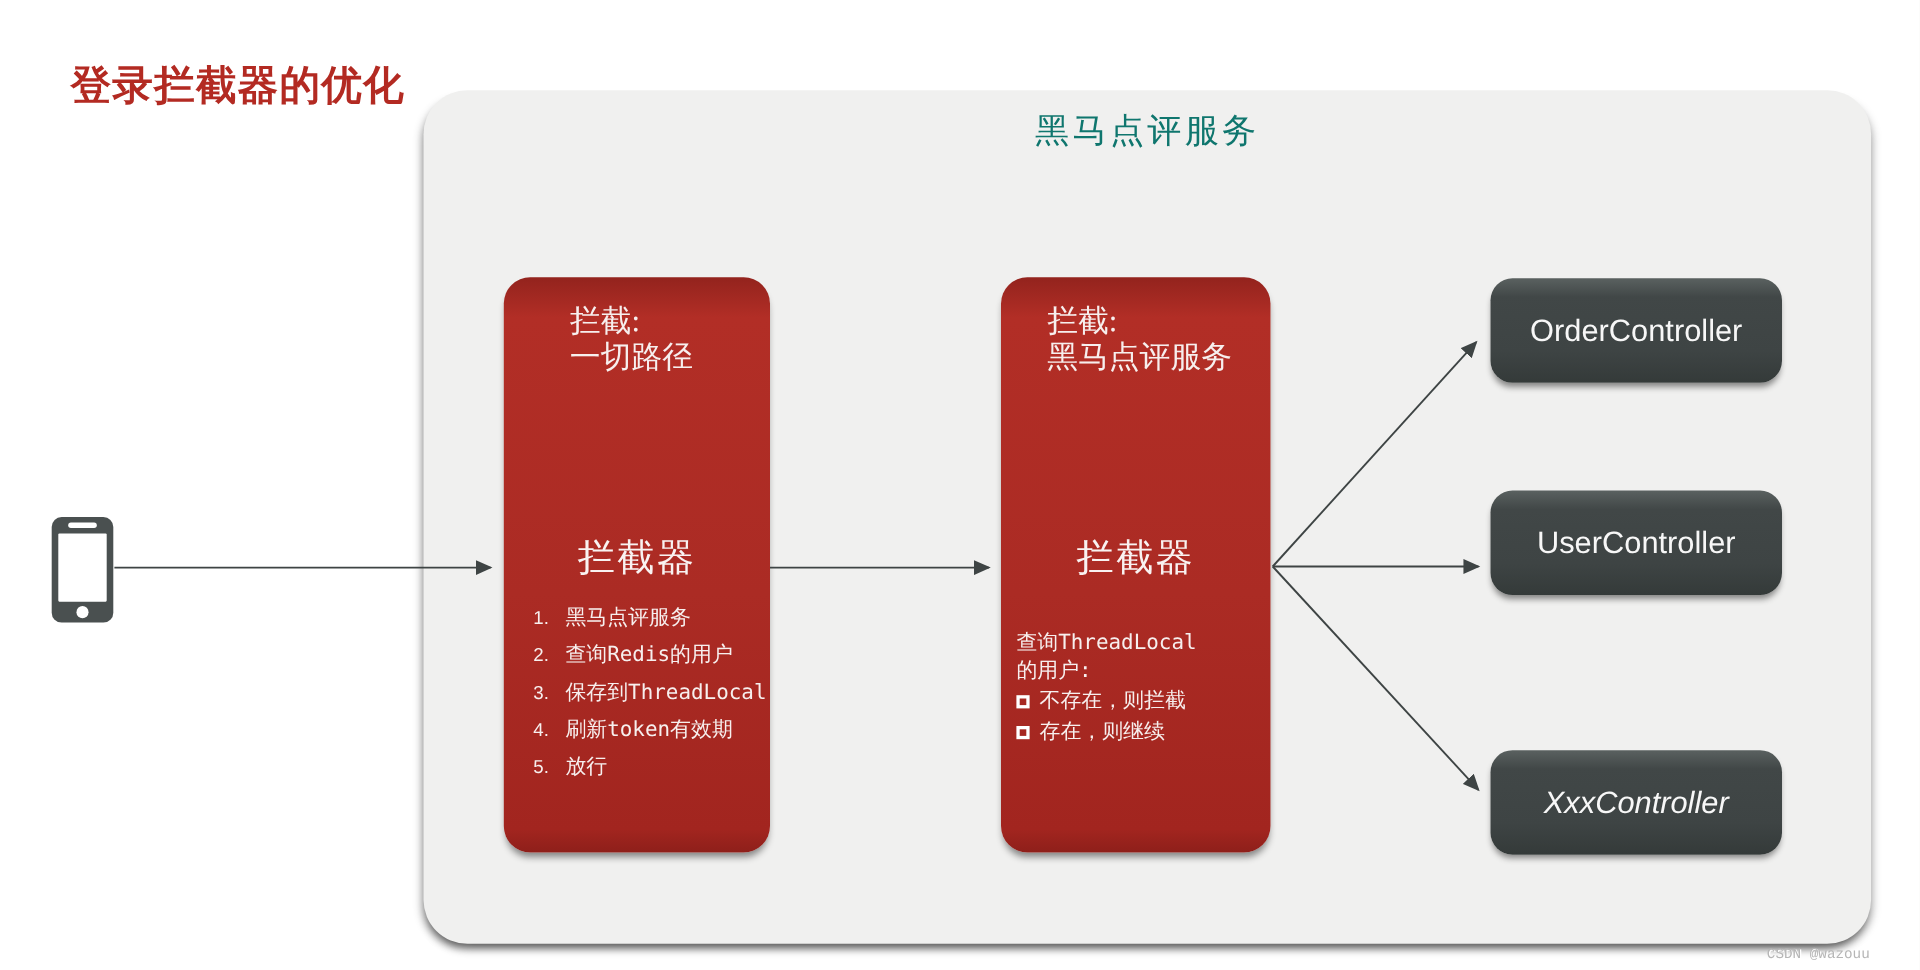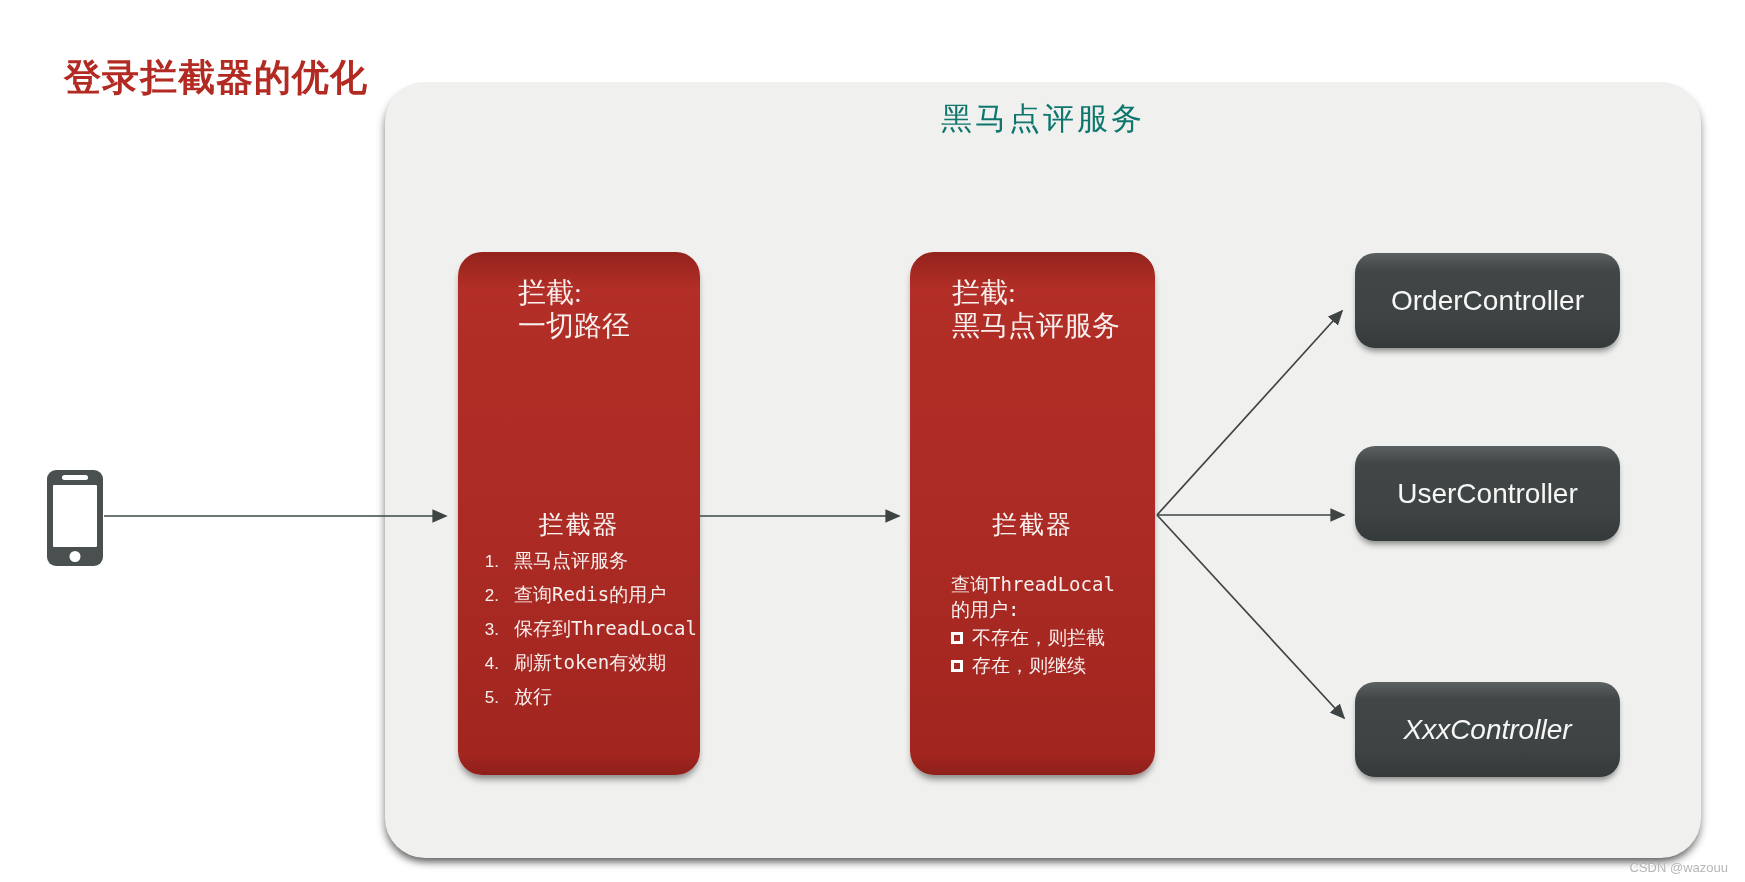--- a/index.html
+++ b/index.html
@@ -56,42 +56,42 @@
 
   .scope {
     position: absolute; top: 24px;
     font-family: "Liberation Serif", "DejaVu Serif", serif;
     font-size: 28px; line-height: 33px; color: #f7efee;
   }
   .red-box.first  .scope { left: 60px; }
   .red-box.second .scope { left: 42px; }
 
   .interceptor-name {
-    position: absolute; top: 256px; left: 0; width: 100%;
+    position: absolute; top: 232px; left: 0; width: 100%;
     text-align: center;
     font-family: "Liberation Serif", "DejaVu Serif", serif;
-    font-size: 25px; letter-spacing: 2px; color: #f9f2f1;
+    font-size: 34px; letter-spacing: 2px; color: #f9f2f1;
   }
 
   .steps { position: absolute; left: 14px; top: 296px; width: 230px; }
   .step-row {
     display: flex; align-items: baseline;
     font-size: 19px; margin-bottom: 8px;
     font-family: "DejaVu Sans Mono", monospace; color: #f7efee;
     white-space: nowrap;
   }
   .step-num {
     width: 27px; text-align: right; margin-right: 15px; flex: 0 0 auto;
     font-family: "Liberation Sans", sans-serif; font-size: 17px;
   }
 
   .query-block {
     position: absolute; left: 14px; top: 320px;
     font-family: "DejaVu Sans Mono", monospace;
-    font-size: 19px; line-height: 25px; color: #f7efee; white-space: nowrap; margin-left: 27px;
+    font-size: 19px; line-height: 25px; color: #f7efee; white-space: nowrap;
   }
   .check-row { display: flex; align-items: center; margin-top: 3px; white-space: nowrap; }
   .check-square {
     width: 12px; height: 12px; border: 3px solid #ffffff;
     margin-right: 9px; flex: 0 0 auto;
   }
 
   
   .controller {
     position: absolute; left: 1355px; width: 265px; height: 95px;
@@ -103,23 +103,23 @@
     box-shadow: 0 5px 6px -2px rgba(0,0,0,0.45);
   }
   .controller.order { top: 253px; }
   .controller.user  { top: 446px; }
   .controller.xxx   { top: 682px; font-style: italic; }
 
   .arrows { position: absolute; left: 0; top: 0; width: 1745px; height: 882px; pointer-events: none; }
 
   .watermark {
     position: absolute; left: 1578px; top: 860px; width: 150px;
-    text-align: right; font-size: 13px; color: #b6b6b6;
+    text-align: center; font-size: 13px; color: #b6b6b6;
     text-shadow: 1px 1px 0 #ffffff;
-    font-family: Liberation Sans, sans-serif;
+    font-family: Liberation Mono, monospace;
   }
 </style>
 </head>
 <body>
 
 <div class="page-title">登录拦截器的优化</div>
 
 <div class="service-container">
   <div class="service-title">黑马点评服务</div>
 </div>

